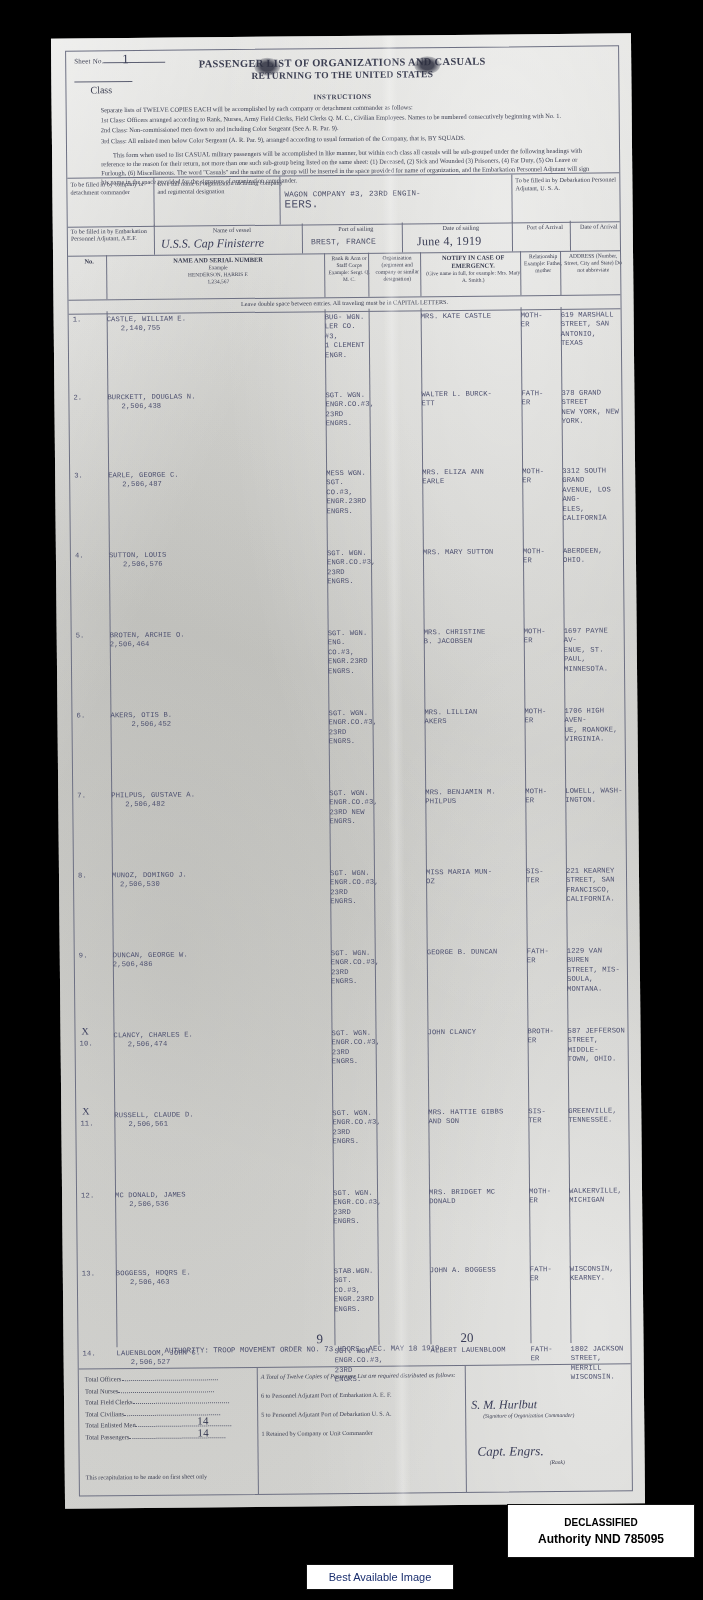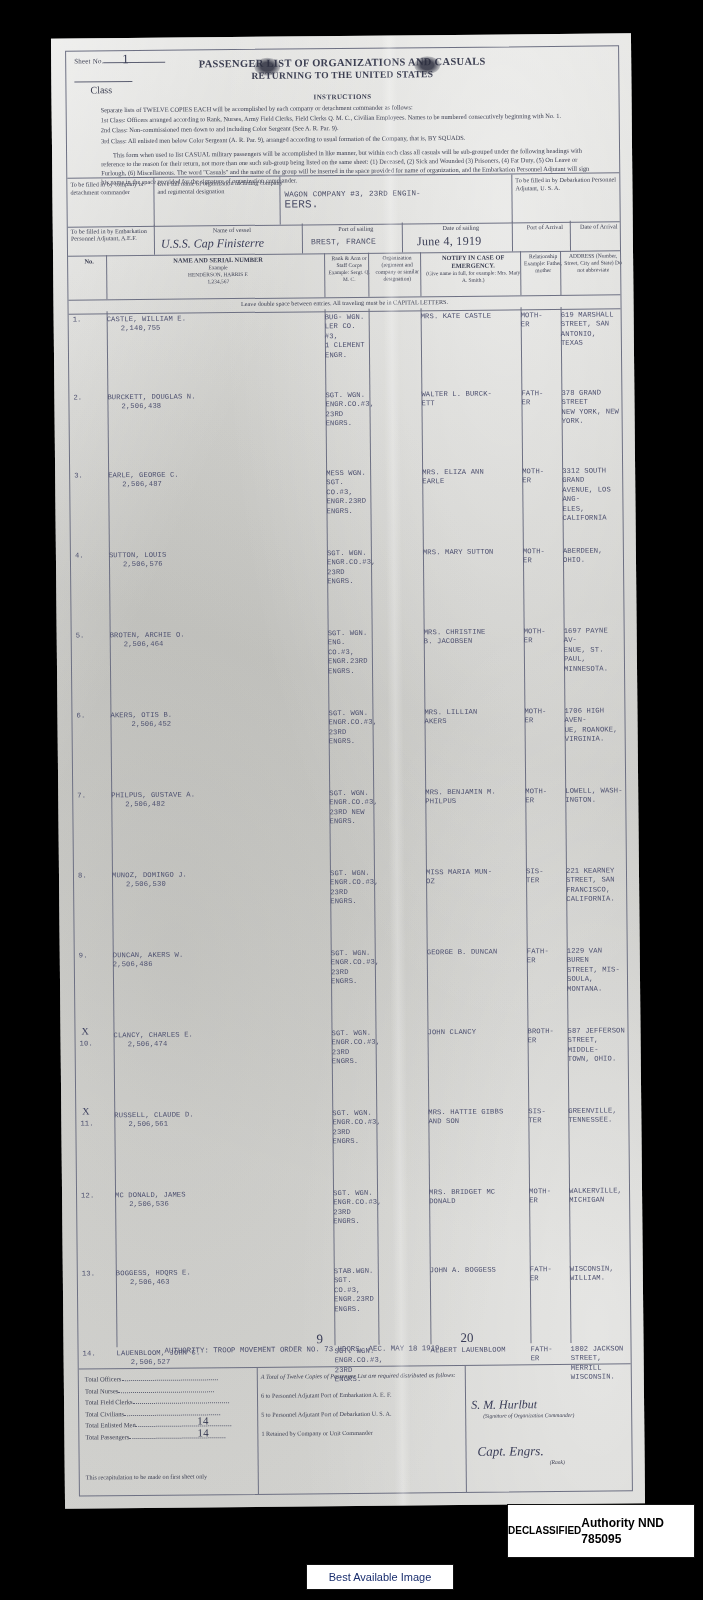--- a/index.html
+++ b/index.html
@@ -190,21 +190,21 @@
   .sig1 { position:absolute; left:392px; top:32px; font-family:"Liberation Serif", serif; font-size:12px; font-style:italic; color:#3a3d58; }
   .sig1-cap { position:absolute; left:404px; top:47px; font-size:5.6px; font-style:italic; }
   .sig2 { position:absolute; left:398px; top:78px; font-family:"Liberation Serif", serif; font-size:13px; font-style:italic; color:#3a3d58; }
   .sig2-cap { position:absolute; left:470px; top:94px; font-size:5.6px; font-style:italic; }
 
   
   .declassified {
     position:absolute; right:8px; bottom:42px;
     width:186px; height:52px;
     background:#ffffff; border:1px solid #111;
-    display:flex; flex-direction:row; align-items:center; justify-content:center;
+    display:flex; flex-direction:column; align-items:center; justify-content:center;
     font-family:"Liberation Sans", sans-serif; font-size:10px; font-weight:bold; color:#000;
     line-height:16px;
   }
   .declassified .sub { font-weight:bold; font-size:12px; }
   .bestavail {
     position:absolute; left:306px; bottom:10px;
     width:146px; height:24px;
     background:#ffffff; border:1px solid #111;
     display:flex; align-items:center; justify-content:center;
     font-family:"Liberation Sans", sans-serif; font-size:11px; color:#1a2e6e;
@@ -418,21 +418,21 @@
           </div>
           <div class="c c-addr">
             <span>ABERDEEN, OHIO.</span>
           </div>
         </div>
 
         <div class="row" style="top:320px;">
           <div class="c c-no">5.</div>
           <div class="c c-name">
             <span>BROTEN, ARCHIE O.</span><br>
-            <span style="margin-left:14px">2,506,464</span>
+            <span style="">2,506,464</span>
           </div>
           <div class="c c-rank">
             <span>SGT. WGN.</span><br>
             <span>ENG. CO.#3,</span><br>
             <span>ENGR.23RD</span><br>
             <span>ENGRS.</span>
           </div>
           <div class="c c-not" style="white-space:pre-line">MRS. CHRISTINE
 B. JACOBSEN</div>
           <div class="c c-rel">
@@ -492,21 +492,21 @@
           <div class="c c-addr">
             <span>LOWELL, WASH-</span><br>
             <span>INGTON.</span>
           </div>
         </div>
 
         <div class="row" style="top:560px;">
           <div class="c c-no">8.</div>
           <div class="c c-name">
             <span>MUNOZ, DOMINGO J.</span><br>
-            <span style="margin-left:14px">2,506,530</span>
+            <span style="margin-left:8px">2,506,530</span>
           </div>
           <div class="c c-rank">
             <span>SGT. WGN.</span><br>
             <span>ENGR.CO.#3,</span><br>
             <span>23RD</span><br>
             <span>ENGRS.</span>
           </div>
           <div class="c c-not" style="white-space:pre-line">MISS MARIA MUN-
 OZ</div>
           <div class="c c-rel">
@@ -517,21 +517,21 @@
             <span>221 KEARNEY</span><br>
             <span>STREET, SAN</span><br>
             <span>FRANCISCO,</span><br>
             <span>CALIFORNIA.</span>
           </div>
         </div>
 
         <div class="row" style="top:640px;">
           <div class="c c-no">9.</div>
           <div class="c c-name">
-            <span>DUNCAN, AKERS W.</span><br>
+            <span>DUNCAN, GEORGE W.</span><br>
             <span style="">2,506,486</span>
           </div>
           <div class="c c-rank">
             <span>SGT. WGN.</span><br>
             <span>ENGR.CO.#3,</span><br>
             <span>23RD</span><br>
             <span>ENGRS.</span>
           </div>
           <div class="c c-not">GEORGE B. DUNCAN</div>
           <div class="c c-rel">
@@ -631,21 +631,21 @@
             <span>ENGR.23RD</span><br>
             <span>ENGRS.</span>
           </div>
           <div class="c c-not">JOHN A. BOGGESS</div>
           <div class="c c-rel">
             <span>FATH-</span><br>
             <span>ER</span>
           </div>
           <div class="c c-addr">
             <span>WISCONSIN,</span><br>
-            <span>WILLIAM.</span>
+            <span>KEARNEY.</span>
           </div>
         </div>
 
         <div class="row" style="top:1038px;">
           <div class="c c-no">14.</div>
           <div class="c c-name">
             <span>LAUENBLOOM, JOHN C.</span><br>
             <span style="margin-left:14px">2,506,527</span>
           </div>
           <div class="c c-rank">

